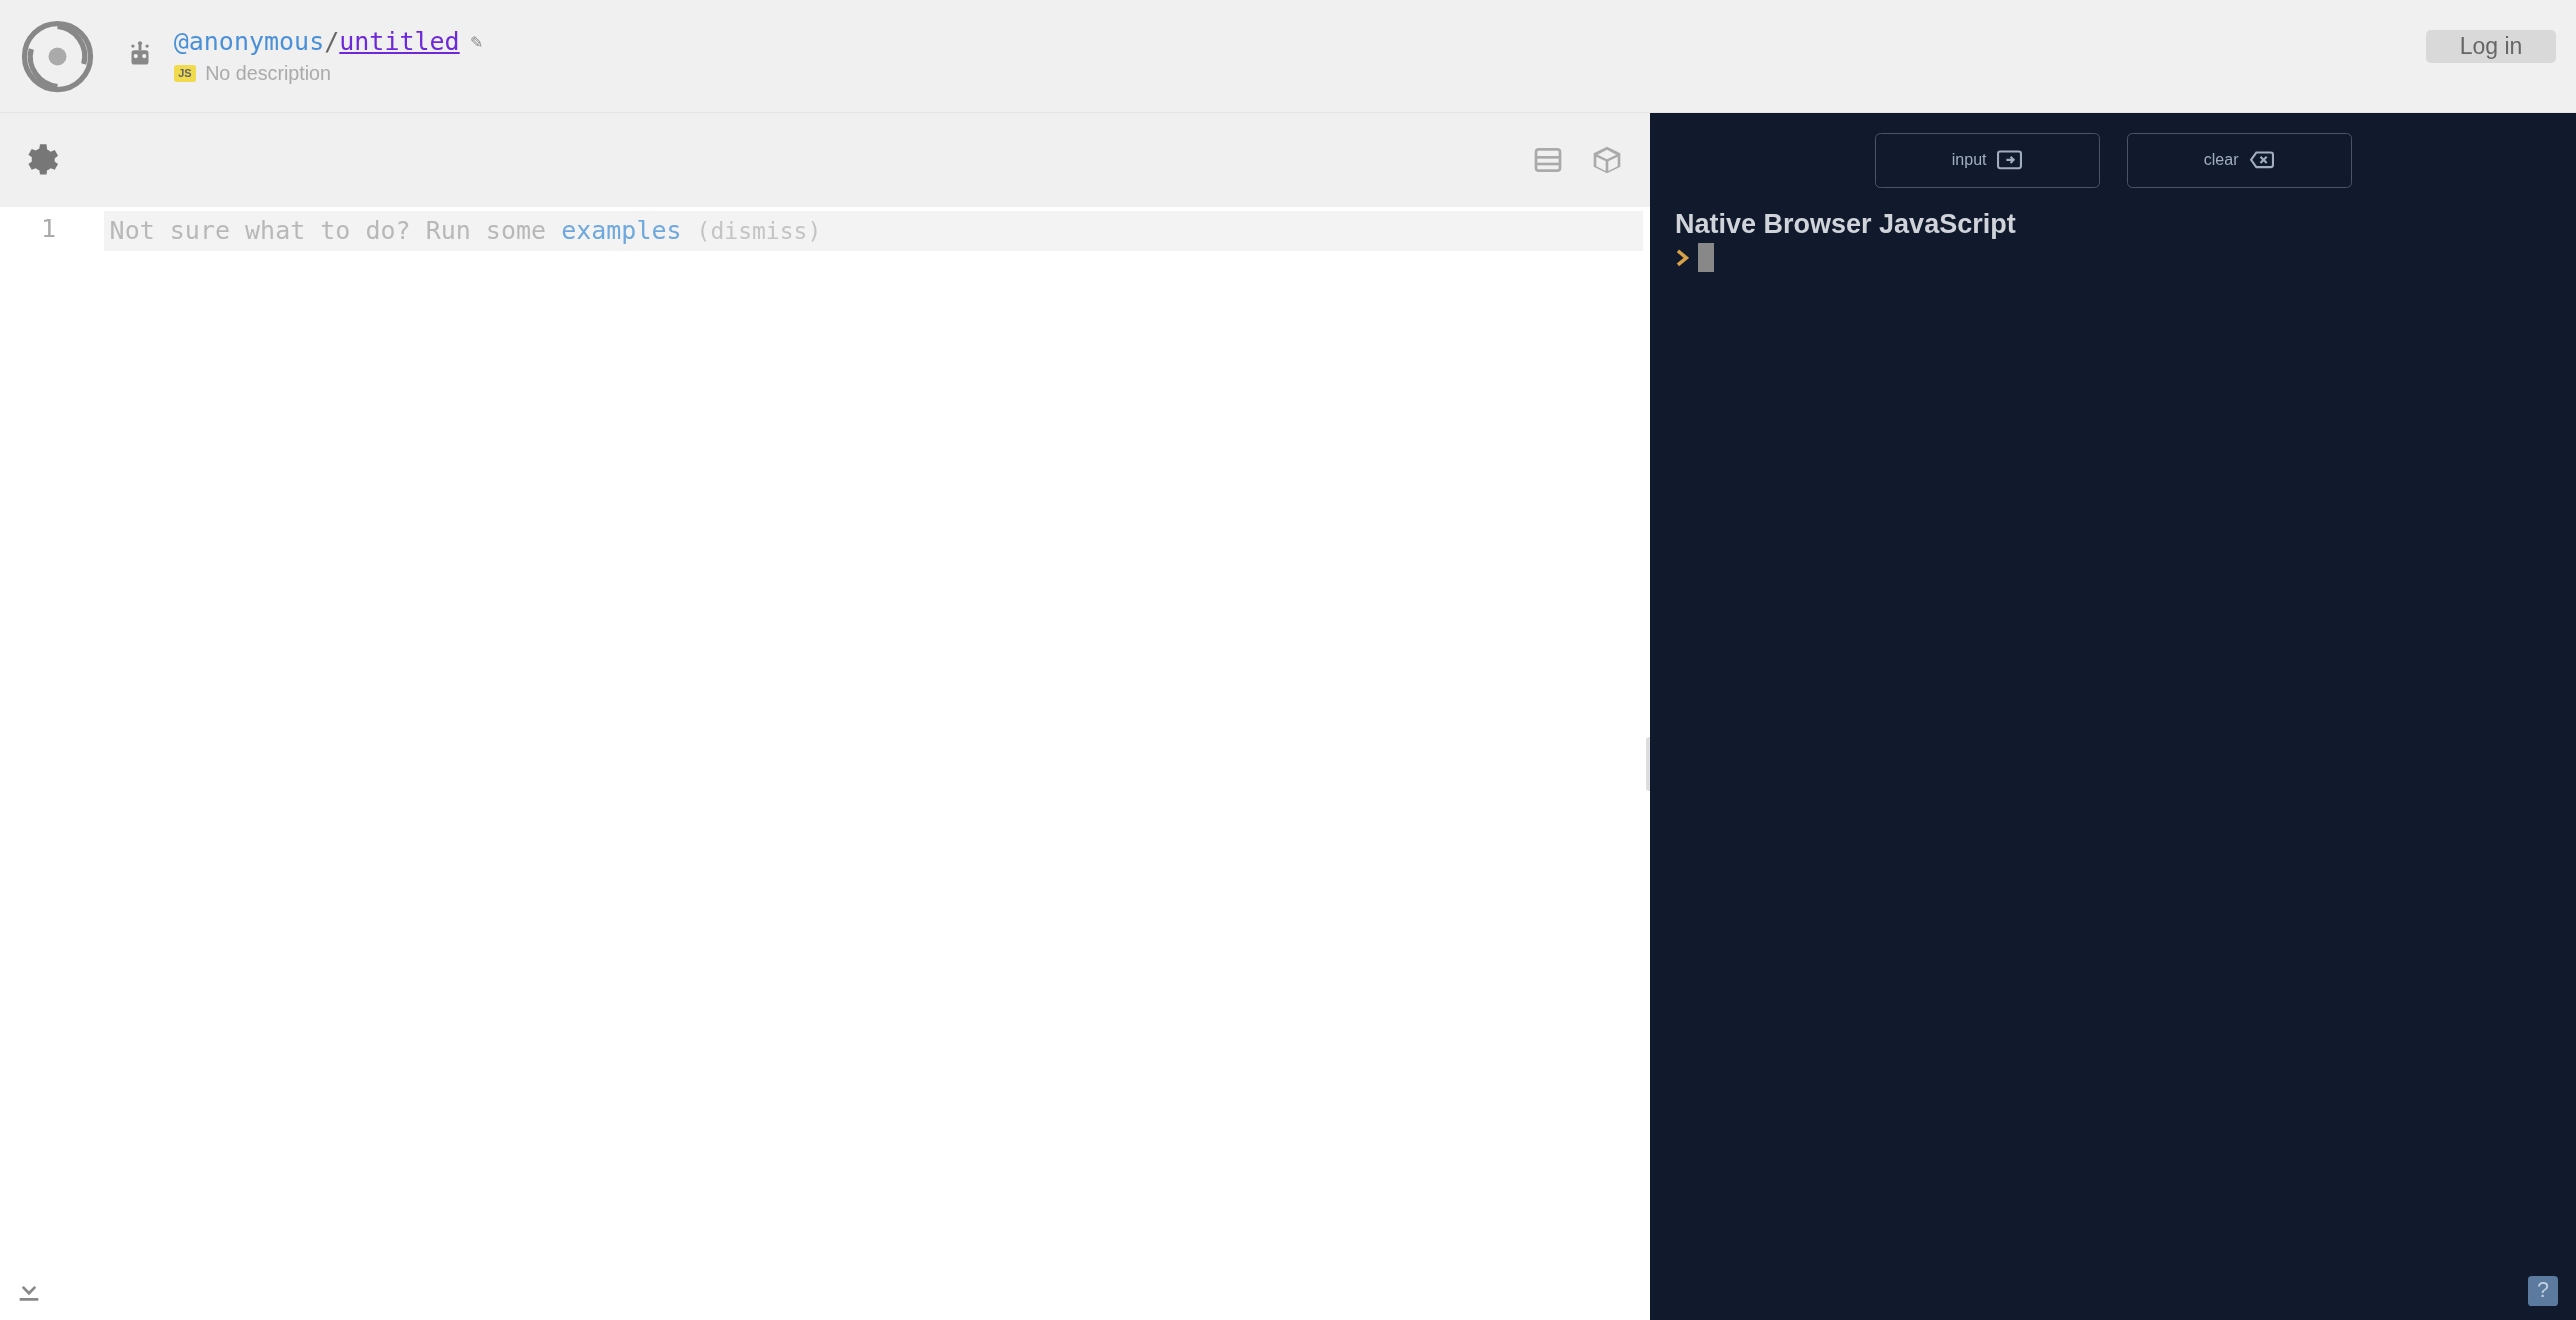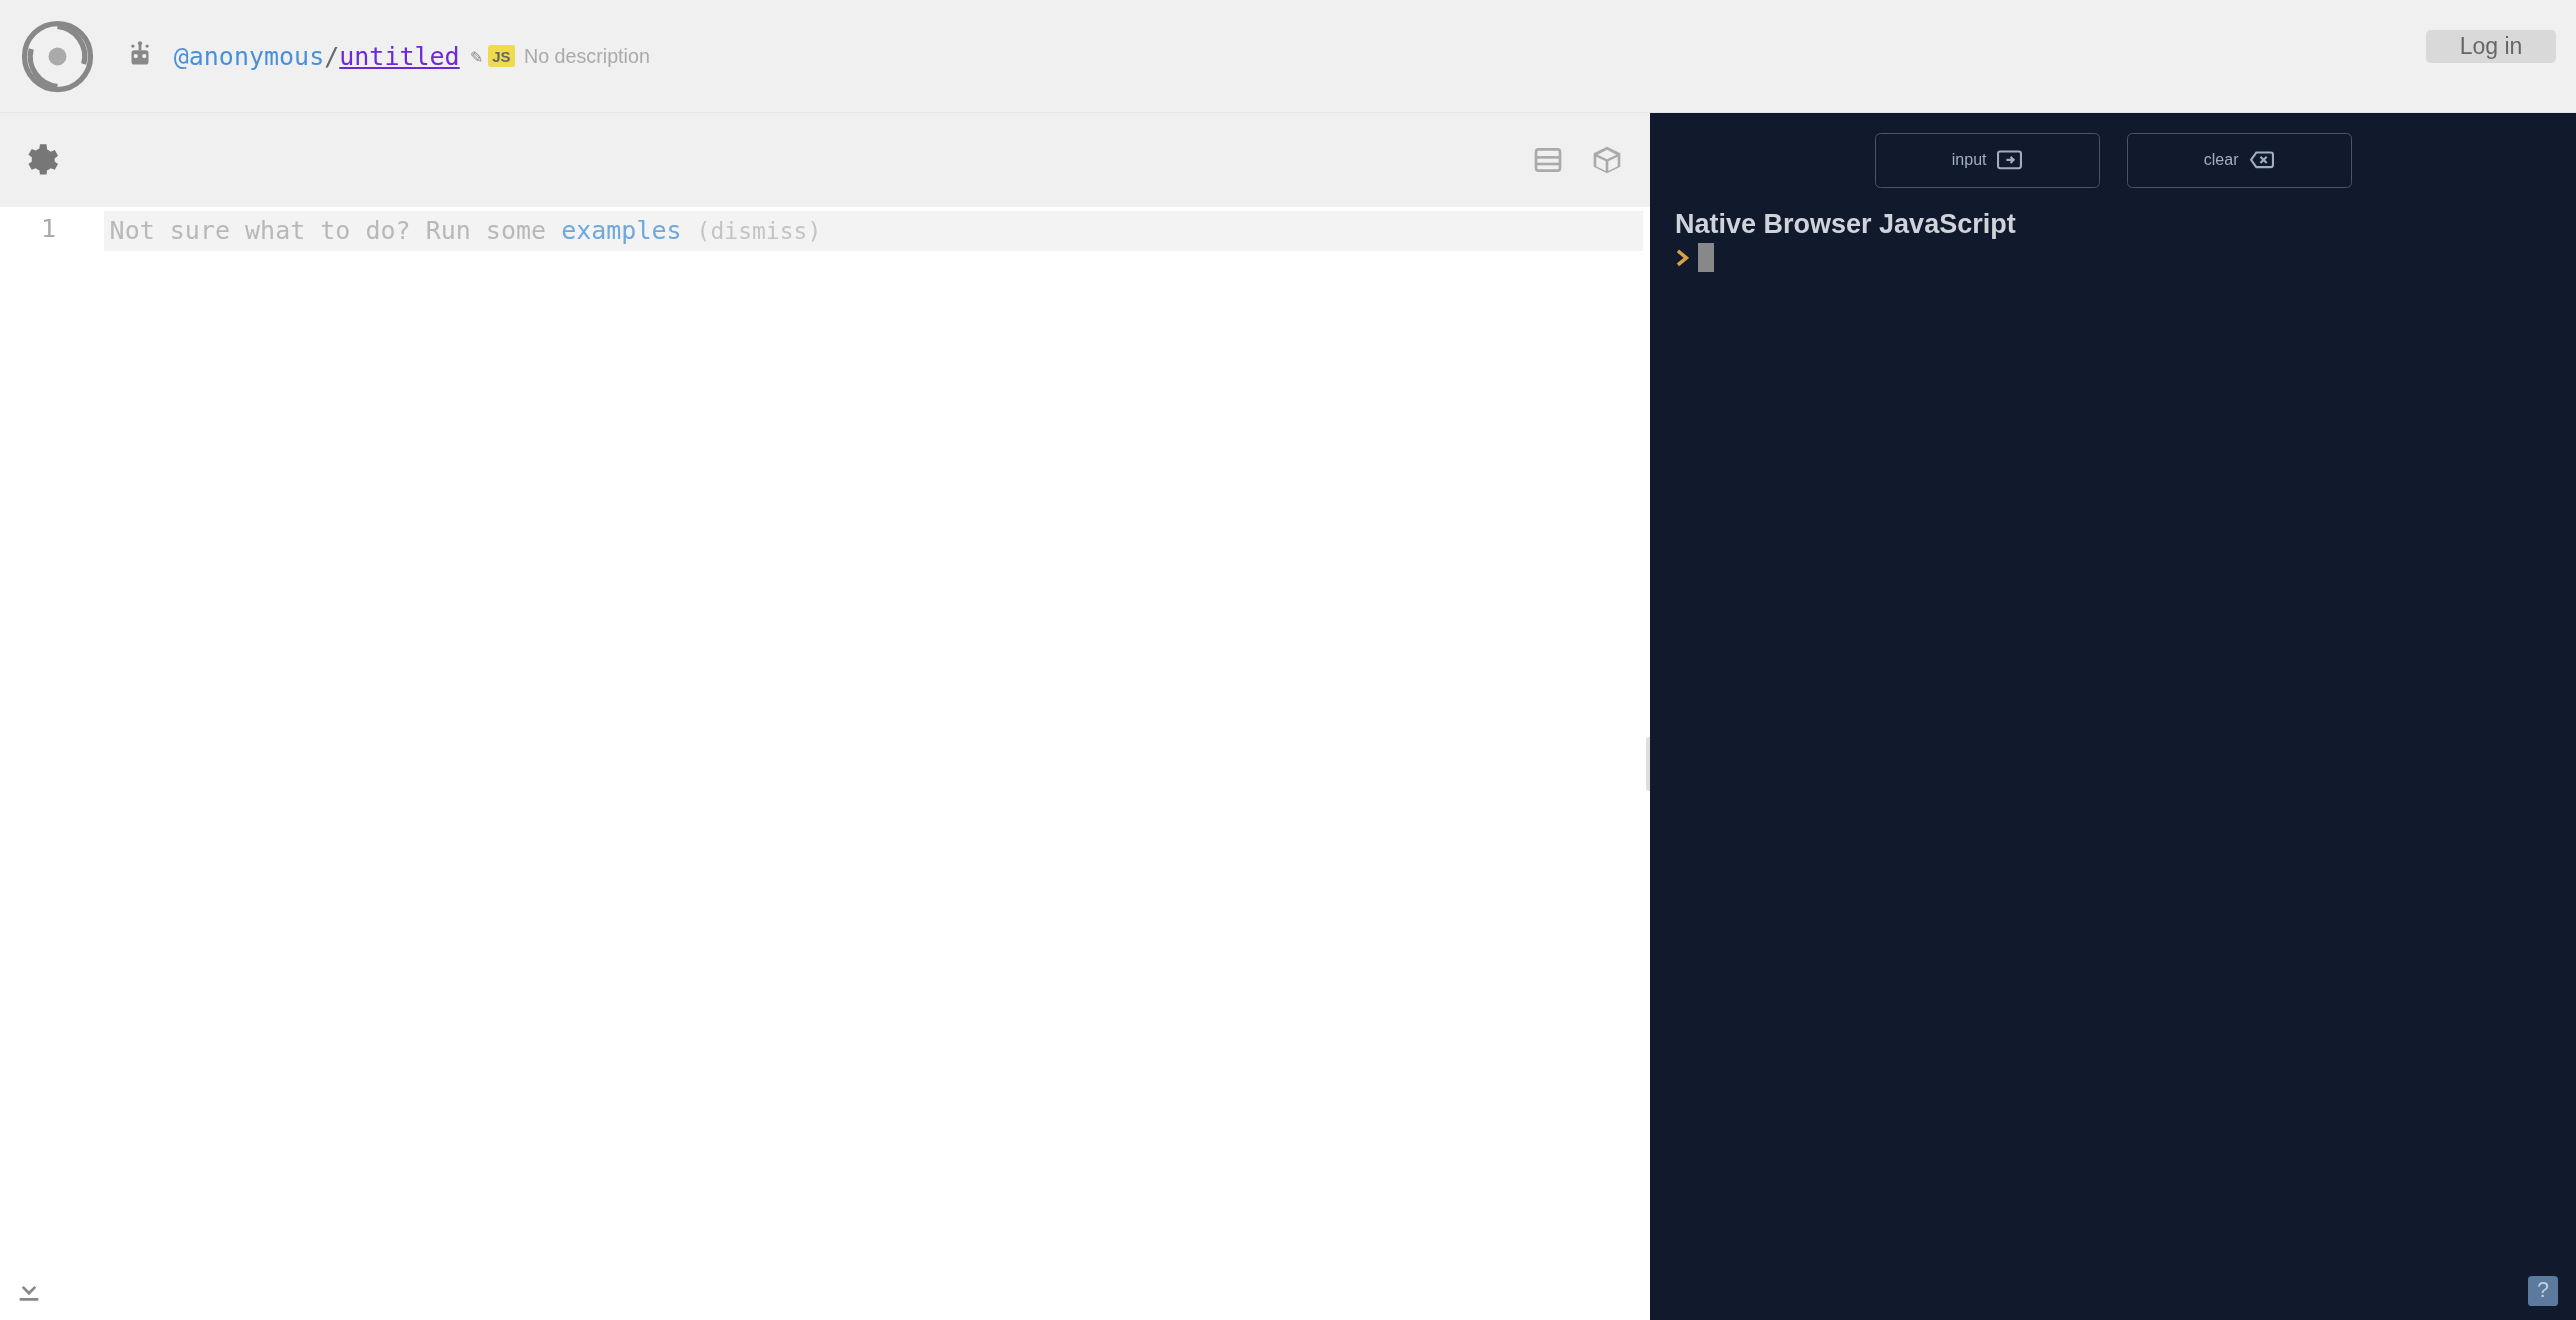--- a/index.html
+++ b/index.html
@@ -28,37 +28,37 @@
     .logo-swirl svg { width: 100%; height: 100%; }
     .robot-icon {
       width: 36px;
       height: 36px;
       display: flex;
       align-items: center;
       justify-content: center;
       margin-right: 16px;
     }
     .robot-icon svg { width: 34px; height: 34px; }
-    .title-block { display: flex; flex-direction: row; gap: 5.4px; }
+    .title-block { display: flex; flex-direction: column; gap: 5.4px; }
     .title-row {
       display: flex;
       align-items: center;
       font-family: Menlo, Consolas, monospace;
       font-size: 25px;
       gap: 0;
     }
     .owner-link { color: #4a90d9; text-decoration: none; }
     .slash { color: #666; }
     .project-title { color: #6d28d9; text-decoration: underline; }
     .edit-pencil { margin-left: 10.7px; color: #888; cursor: pointer; font-size: 19.7px; }
     .desc-row { display: flex; align-items: center; gap: 9px; }
     .js-badge {
       background: #f0db4f;
       color: #666;
-      font-size: 15px;
+      font-size: 11px;
       font-weight: bold;
       padding: 2.7px 4.5px;
       border-radius: 2.7px;
       font-family: sans-serif;
     }
     .no-desc { color: #aaa; font-size: 19.7px; }
     .login-btn {
       position: absolute;
       right: 19.7px;
       top: 30px;

